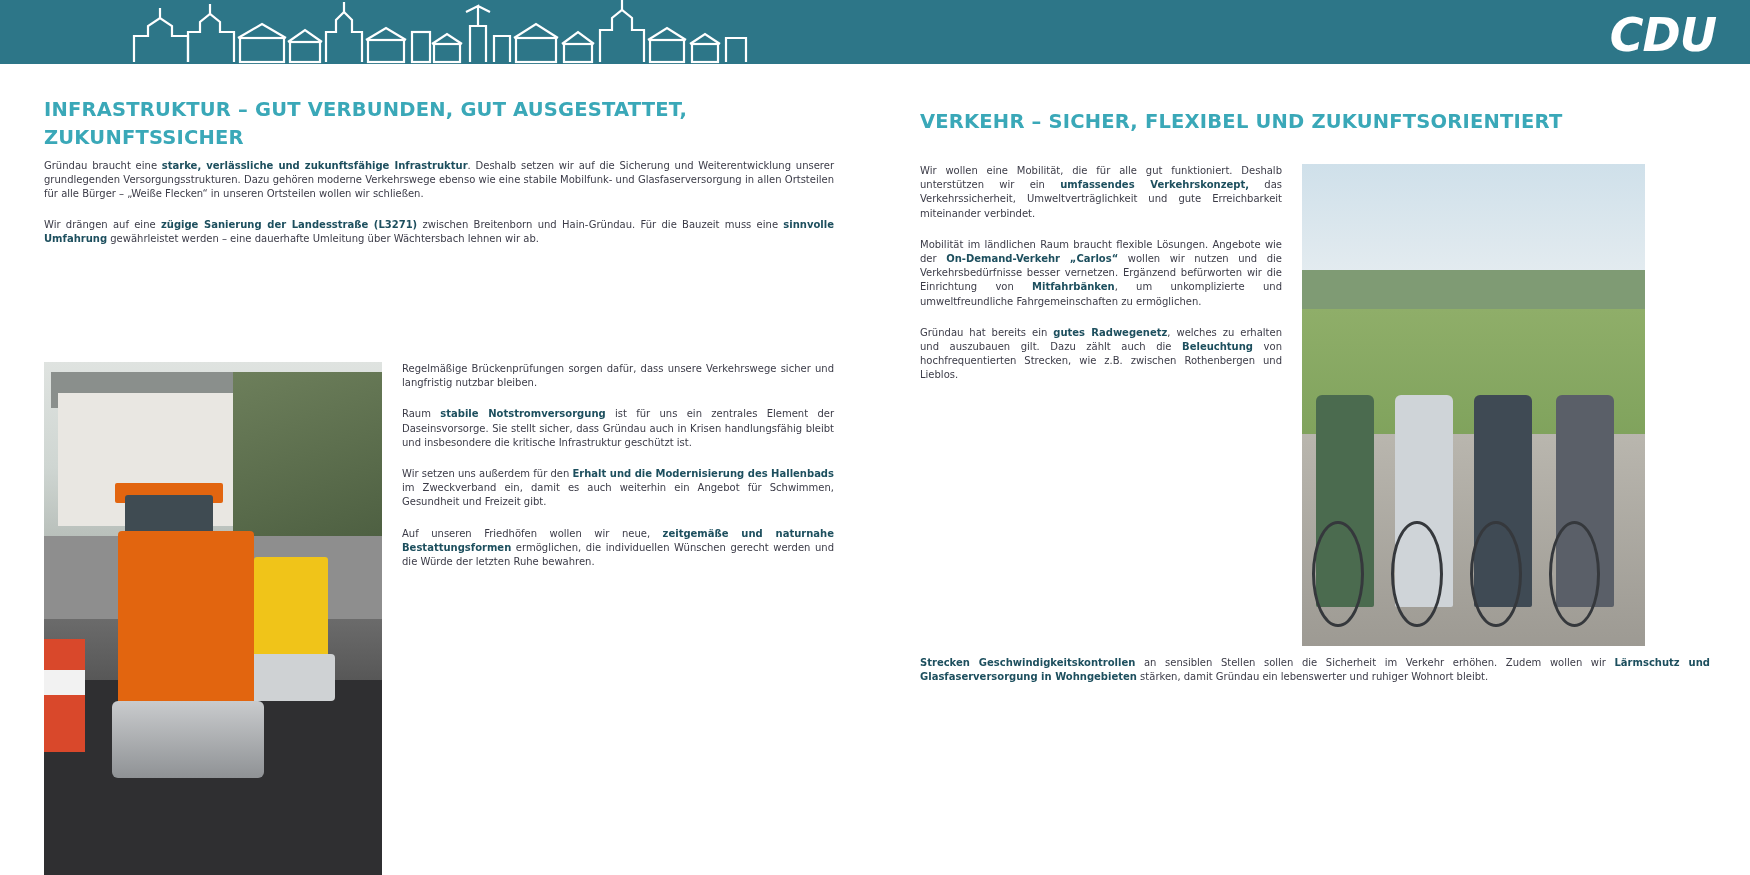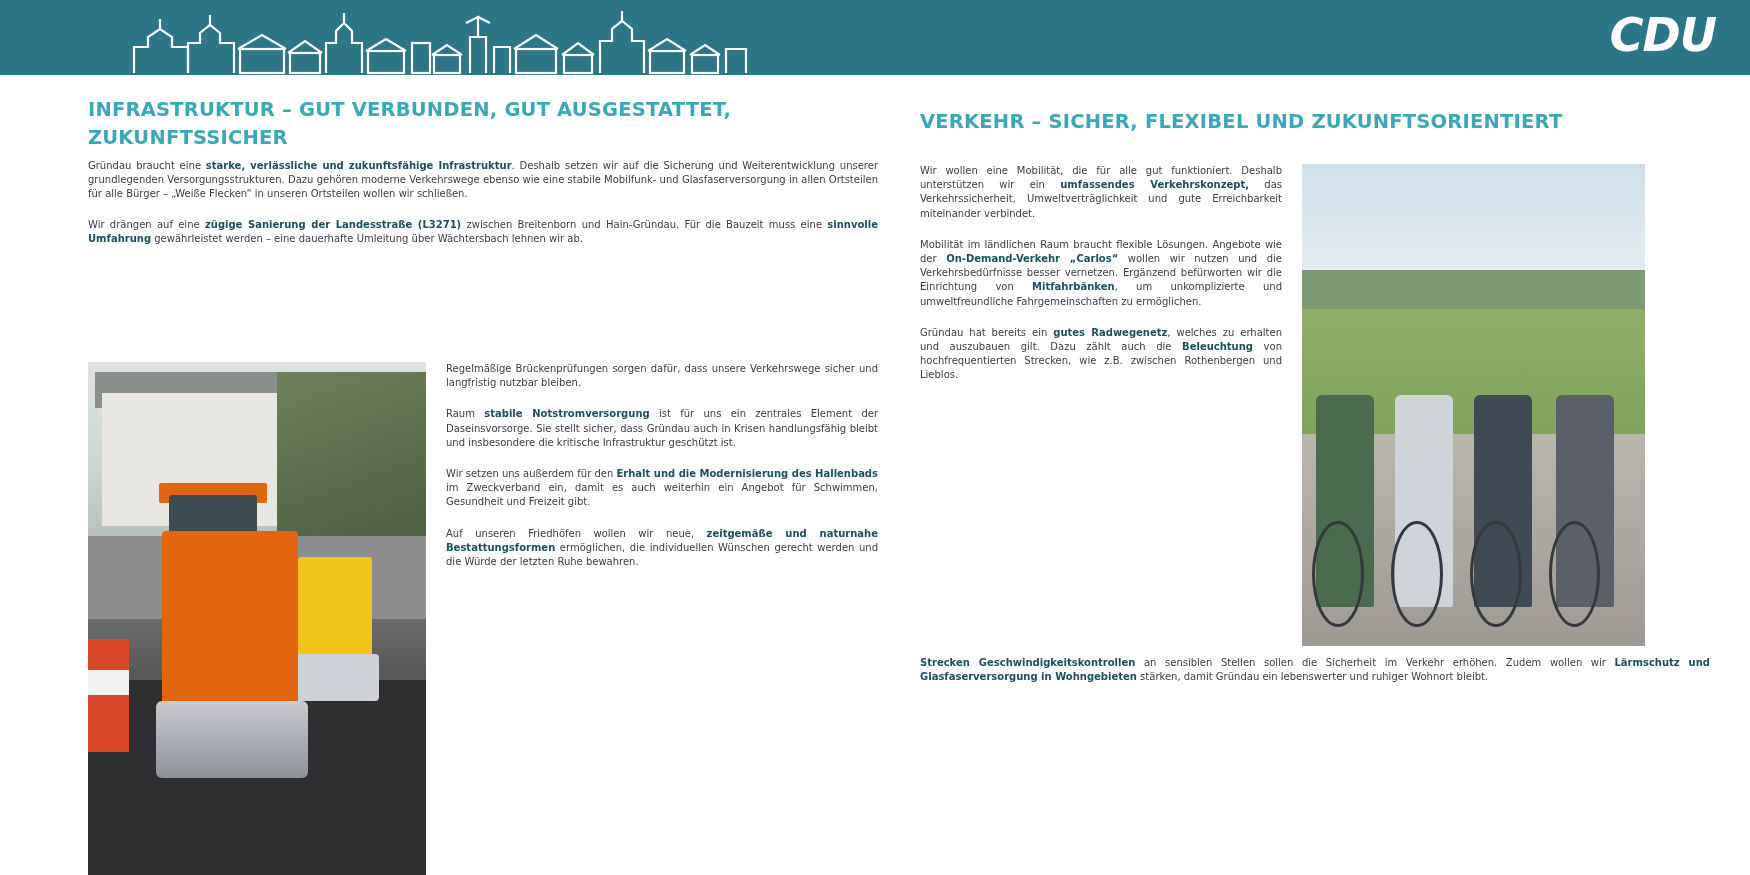--- a/index.html
+++ b/index.html
@@ -14,21 +14,21 @@
   .page {
     position: relative;
     width: 1750px;
     height: 875px;
     background: #ffffff;
   }
   
   .header {
     position: relative;
     width: 1750px;
-    height: 75px;
+    height: 64px;
     background: #2d7688;
     overflow: hidden;
   }
   .header-skyline {
     position: absolute;
     left: 130px;
     bottom: 0;
     width: 620px;
     height: 72px;
   }
@@ -51,21 +51,20 @@
     left: 0;
     width: 1750px;
     height: 787px;
   }
   .col-left {
     position: absolute;
     left: 44px;
     top: 8px;
     width: 790px;
     height: 779px;
-    margin-left: 44px;
   }
   .col-right {
     position: absolute;
     left: 920px;
     top: 20px;
     width: 790px;
     height: 779px;
   }
   h2.section-title {
     margin: 0 0 6px 0;

